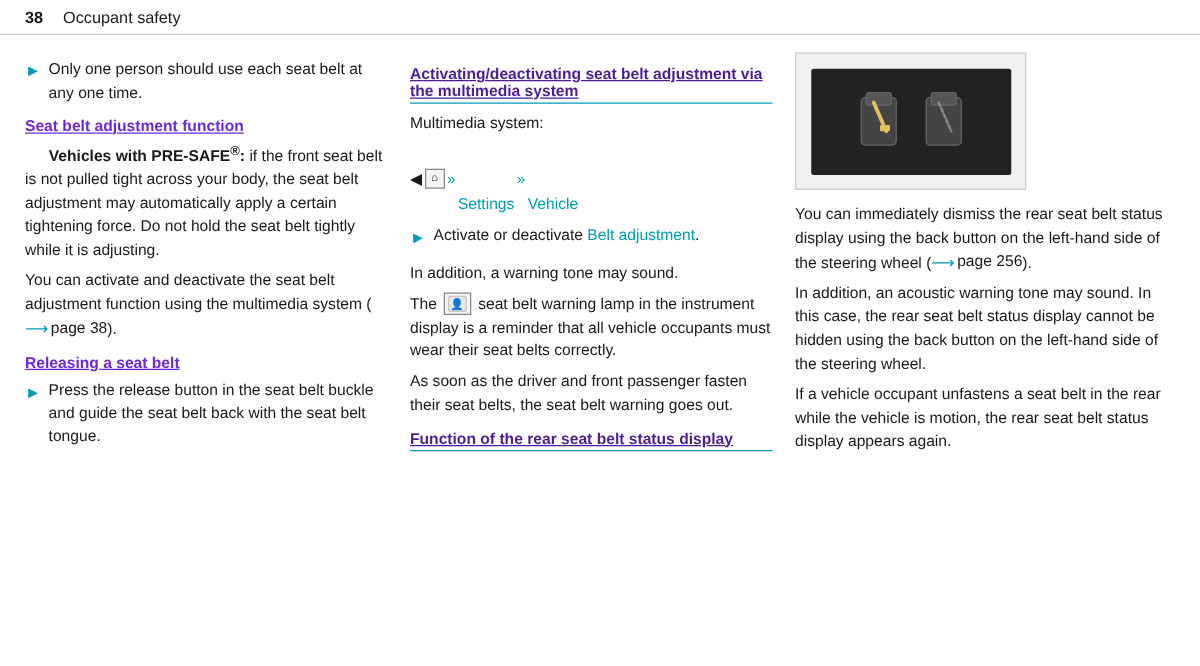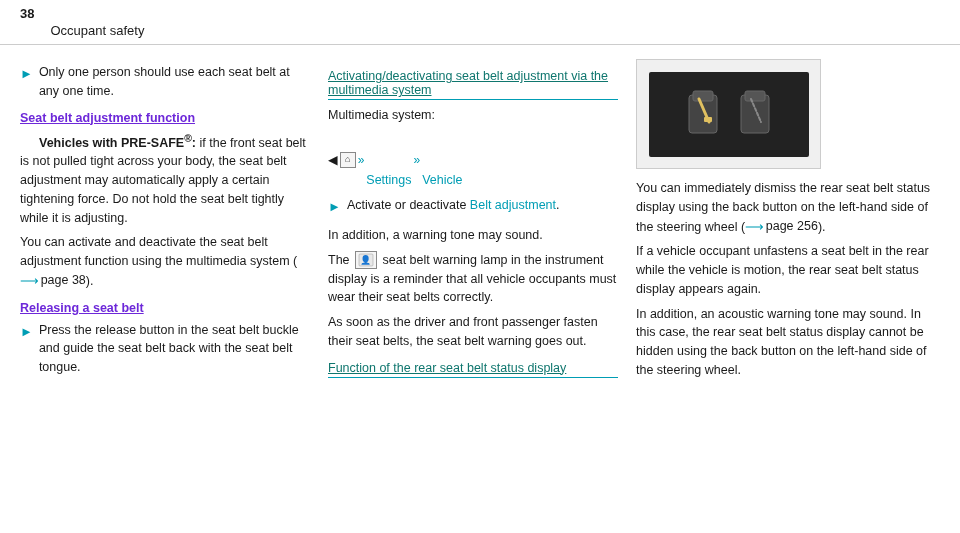--- a/index.html
+++ b/index.html
@@ -7,35 +7,34 @@
       width: 960px;
       height: 533px;
       font-family: Arial, Helvetica, sans-serif;
       font-size: 13px;
       color: #1a1a1a;
       background: #fff;
       overflow: hidden;
     }
     .page-header {
       display: flex;
-      align-items: flex-start;
+      align-items: flex-end;
       padding: 6px 20px 6px 20px;
       border-bottom: 1px solid #ccc;
       background: #fff;
     }
     .page-number {
       font-size: 13px;
       font-weight: bold;
       margin-right: 16px;
       color: #1a1a1a;
     }
     .page-title-text {
       font-size: 13px;
       color: #1a1a1a;
-      margin-top: 17px;
     }
     .content-area {
       display: flex;
       padding: 14px 20px 0 20px;
       gap: 18px;
       height: calc(533px - 36px);
     }
     .left-col {
       width: 290px;
       flex-shrink: 0;
@@ -84,23 +83,23 @@
     .arrow-ref {
       display: inline-flex;
       align-items: center;
       gap: 2px;
     }
     .arrow-ref-sym {
       color: #009db4;
       font-size: 13px;
     }
     .col-heading-blue {
-      color: #0f766e;
-      font-size: 12.5px;
-      font-weight: normal;
+      color: #4c1d95;
+      font-size: 12.5px;
+      font-weight: bold;
       text-decoration: underline;
       margin-bottom: 6px;
       margin-top: 10px;
       border-bottom: 1px solid #009db4;
       padding-bottom: 2px;
     }
     .inline-icon-box {
       display: inline-flex;
       align-items: center;
       justify-content: center;
@@ -261,18 +260,18 @@
         </svg>
       </div>
     </div>
 
 
     <div class="body-text">
       You can immediately dismiss the rear seat belt status display using the back button on the left-hand side of the steering wheel
       (<span class="arrow-ref"><span class="arrow-ref-sym">⟶</span> page 256</span>).
     </div>
 
+    <div class="body-text">In addition, an acoustic warning tone may sound. In this case, the rear seat belt status display cannot be hidden using the back button on the left-hand side of the steering wheel.</div>
+
     <div class="body-text">If a vehicle occupant unfastens a seat belt in the rear while the vehicle is motion, the rear seat belt status display appears again.</div>
-
-    <div class="body-text">In addition, an acoustic warning tone may sound. In this case, the rear seat belt status display cannot be hidden using the back button on the left-hand side of the steering wheel.</div>
   </div>
 
 </div>
 
 </body></html>

